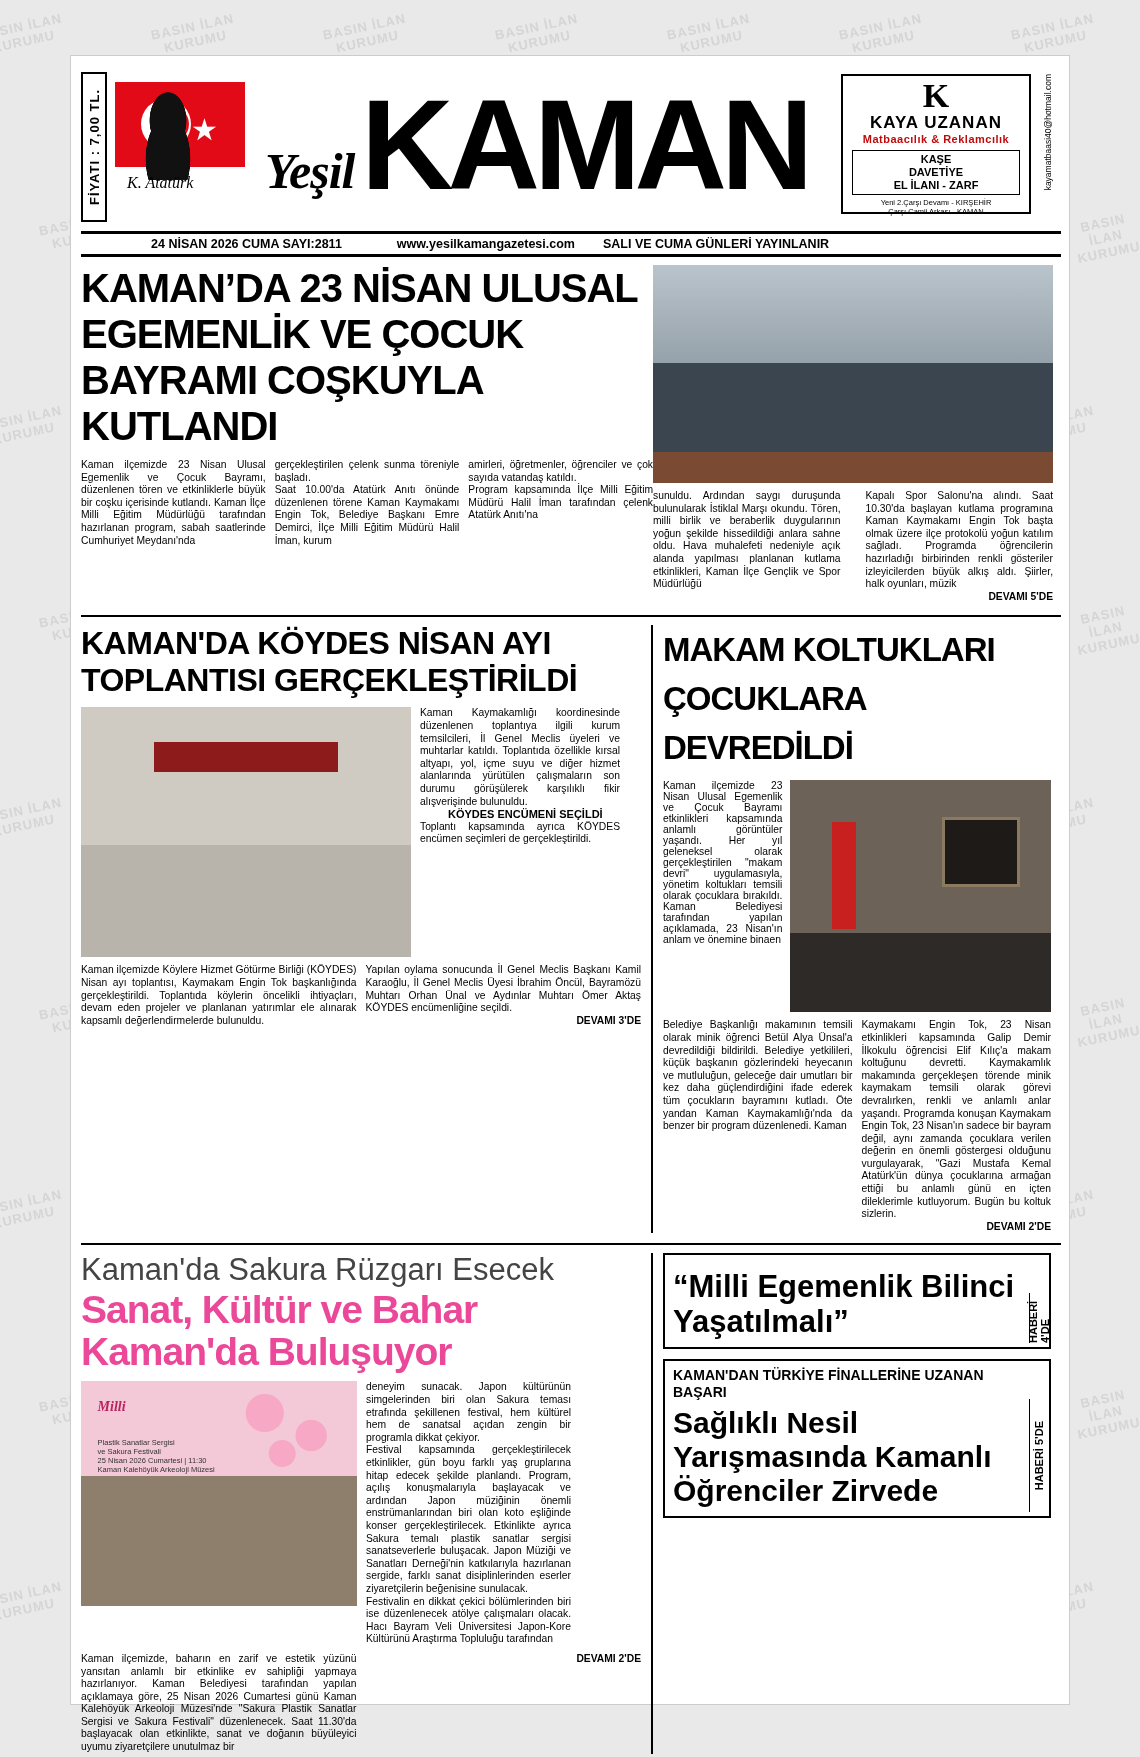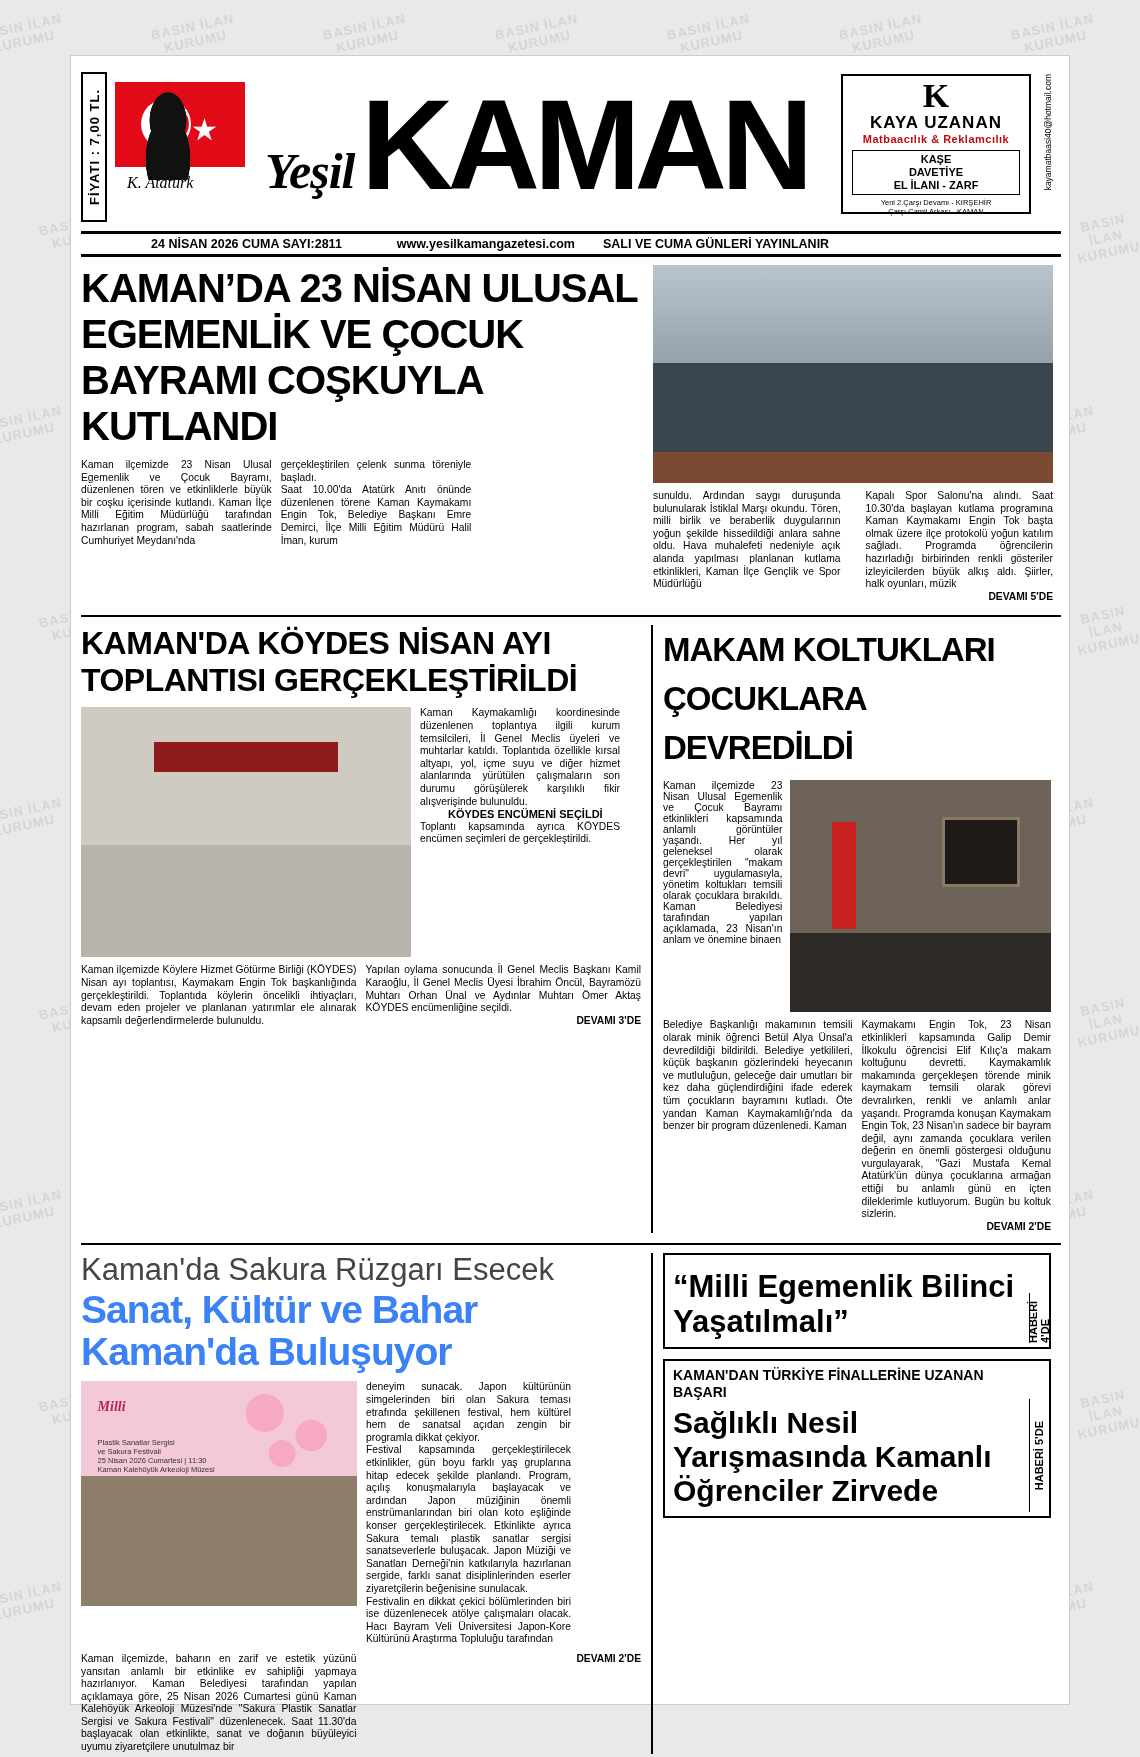--- a/index.html
+++ b/index.html
@@ -120,21 +120,21 @@
   .ph3 { width:262px; height:232px; }
   .ph3 .ph-wall { position:absolute; inset:0; background:#6d6257; }
   .ph3 .ph-desk { position:absolute; left:0; right:0; bottom:0; height:34%; background:#2d2a27; }
   .ph3 .ph-flag { position:absolute; left:16%; top:18%; width:9%; height:46%; background:#c81f1f; }
   .ph3 .ph-frame { position:absolute; right:12%; top:16%; width:30%; height:30%; background:#1d1a17; border:3px solid #8a7a5f; }
 
   
   .sec3 { display:flex; margin-top:10px; border-top:2px solid #000; padding-top:8px; }
   .sec3-left { width:572px; padding-right:10px; border-right:2px solid #000; }
   .kicker { font-size:31px; line-height:34px; font-family:"Liberation Sans", sans-serif; color:#444; }
-  .headline4 { font-size:39px; line-height:42px; font-weight:bold; color:#3b82f6; letter-spacing:-1px; margin-top:2px; }
+  .headline4 { font-size:39px; line-height:42px; font-weight:bold; color:#ec4899; letter-spacing:-1px; margin-top:2px; }
   .sakura-body { display:flex; gap:9px; margin-top:8px; }
   .ph4 { width:276px; height:225px; }
   .ph4 .ph-top { position:absolute; left:0; right:0; top:0; height:42%; background:#f3c9d8; }
   .ph4 .ph-bot { position:absolute; left:0; right:0; bottom:0; height:58%; background:#8d7f6b; }
   .ph4 .ph-blossom { position:absolute; right:4%; top:2%; width:42%; height:40%;
      background:radial-gradient(circle at 30% 30%, #f7a8c4 0 18%, rgba(0,0,0,0) 19%),
                 radial-gradient(circle at 70% 55%, #f7a8c4 0 16%, rgba(0,0,0,0) 17%),
                 radial-gradient(circle at 45% 75%, #f7a8c4 0 14%, rgba(0,0,0,0) 15%); }
   .ph4 .ph-label { position:absolute; left:6%; top:8%; color:#b9245c; font-weight:bold; font-size:14px; font-family:"Liberation Serif", serif; font-style:italic;}
   .ph4 .ph-sub { position:absolute; left:6%; top:25%; color:#333; font-size:7.5px; line-height:9px; }
@@ -271,20 +271,22 @@
       <div class="days">SALI VE CUMA GÜNLERİ YAYINLANIR</div>
     </div>
 
     <div class="sec1">
       <div class="sec1-left">
         <div class="headline1">KAMAN’DA 23 NİSAN ULUSAL EGEMENLİK VE ÇOCUK BAYRAMI COŞKUYLA KUTLANDI</div>
         <div class="cols3">
           <div class="col" style="white-space:pre-line">Kaman ilçemizde 23 Nisan Ulusal Egemenlik ve Çocuk Bayramı, düzenlenen tören ve etkinliklerle büyük bir coşku içerisinde kutlandı. Kaman İlçe Milli Eğitim Müdürlüğü tarafından hazırlanan program, sabah saatlerinde Cumhuriyet Meydanı'nda</div>
           <div class="col" style="white-space:pre-line">gerçekleştirilen çelenk sunma töreniyle başladı.
 Saat 10.00'da Atatürk Anıtı önünde düzenlenen törene Kaman Kaymakamı Engin Tok, Belediye Başkanı Emre Demirci, İlçe Milli Eğitim Müdürü Halil İman, kurum</div>
+          <div class="col" style="white-space:pre-line">amirleri, öğretmenler, öğrenciler ve çok sayıda vatandaş katıldı.
+Program kapsamında İlçe Milli Eğitim Müdürü Halil İman tarafından çelenk Atatürk Anıtı'na</div>
         </div>
       </div>
       <div class="sec1-right">
         <div class="photo ph1">
           <div class="ph-sky"></div>
             <div class="ph-crowd"></div>
             <div class="ph-floor"></div>
         </div>
         <div class="cap-cols">
           <div class="col">sunuldu. Ardından saygı duruşunda bulunularak İstiklal Marşı okundu. Tören, milli birlik ve beraberlik duygularının yoğun şekilde hissedildiği anlara sahne oldu. Hava muhalefeti nedeniyle açık alanda yapılması planlanan kutlama etkinlikleri, Kaman İlçe Gençlik ve Spor Müdürlüğü</div>

